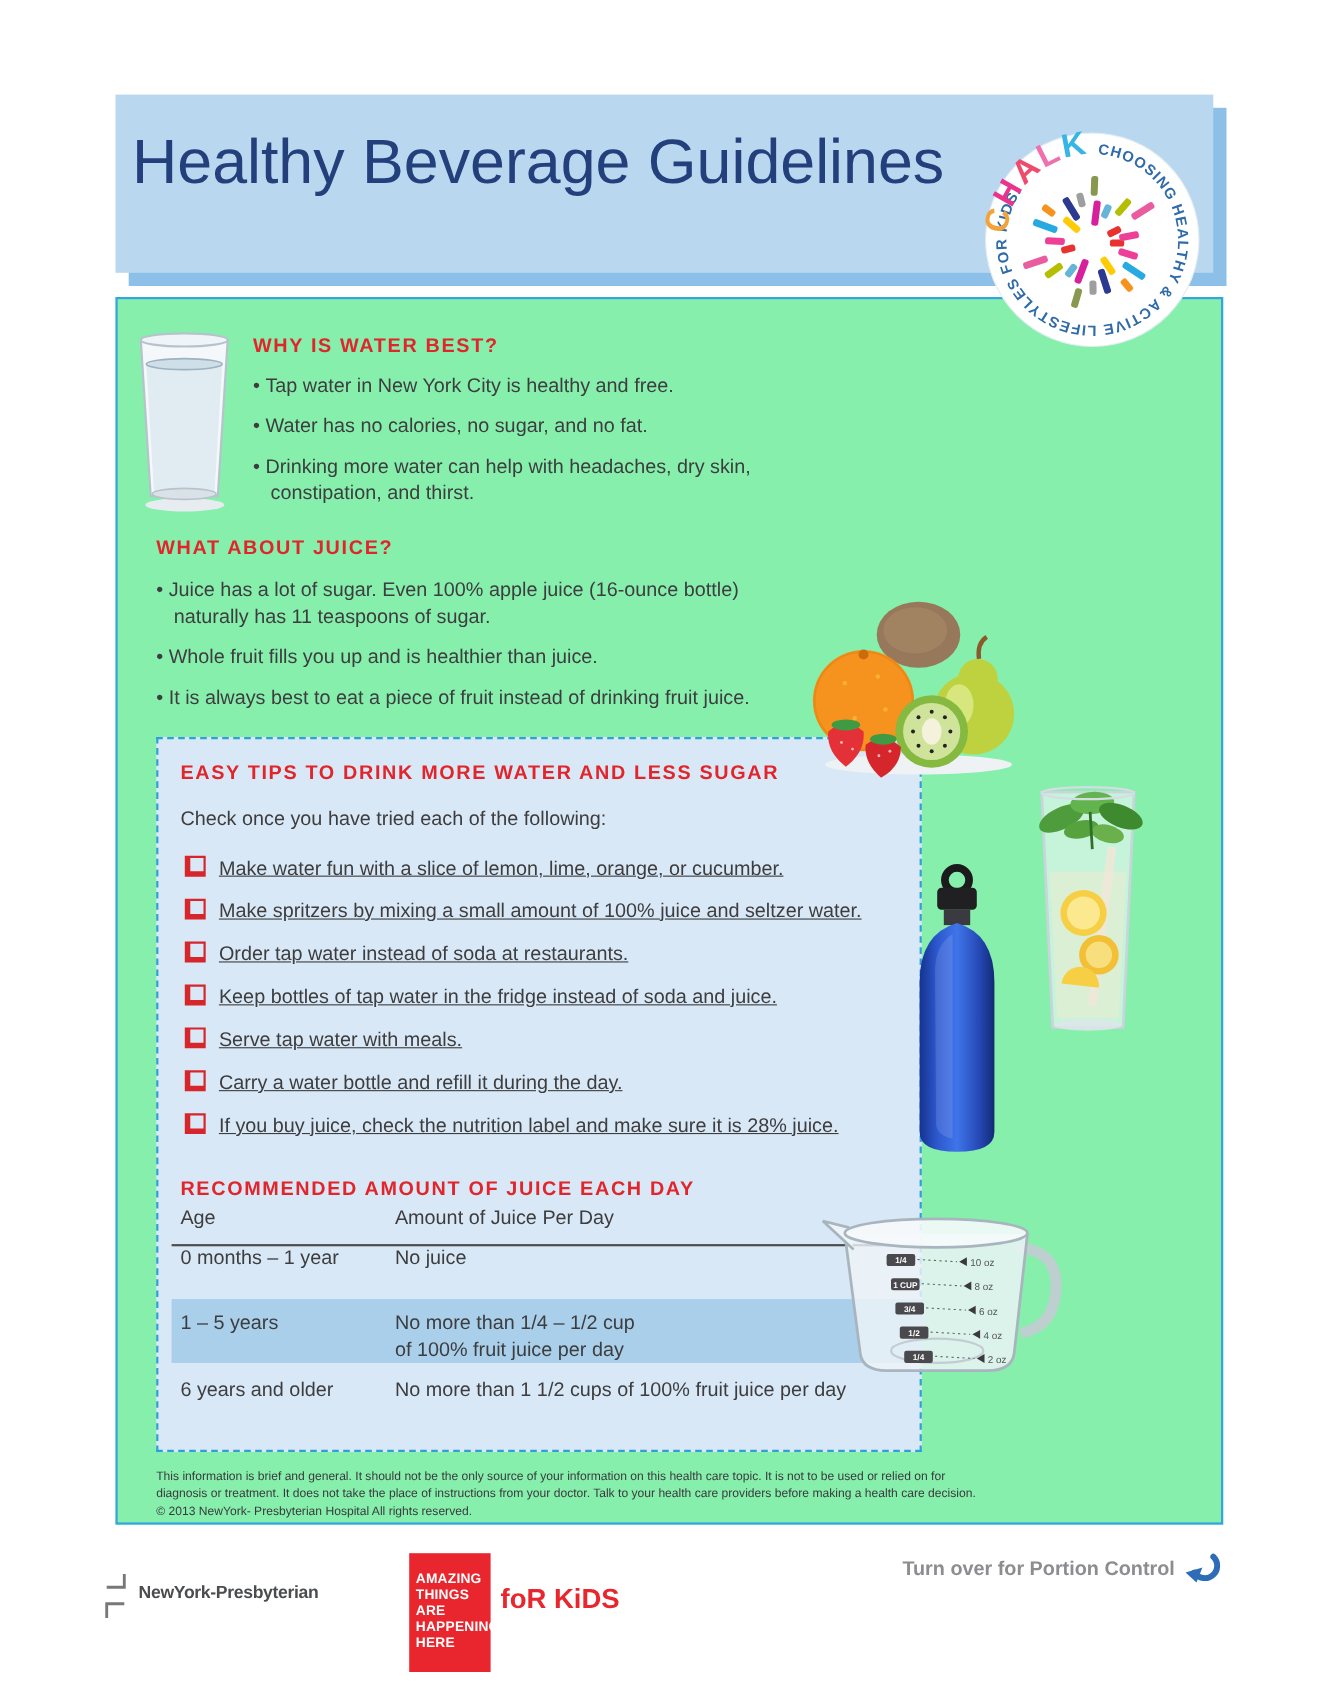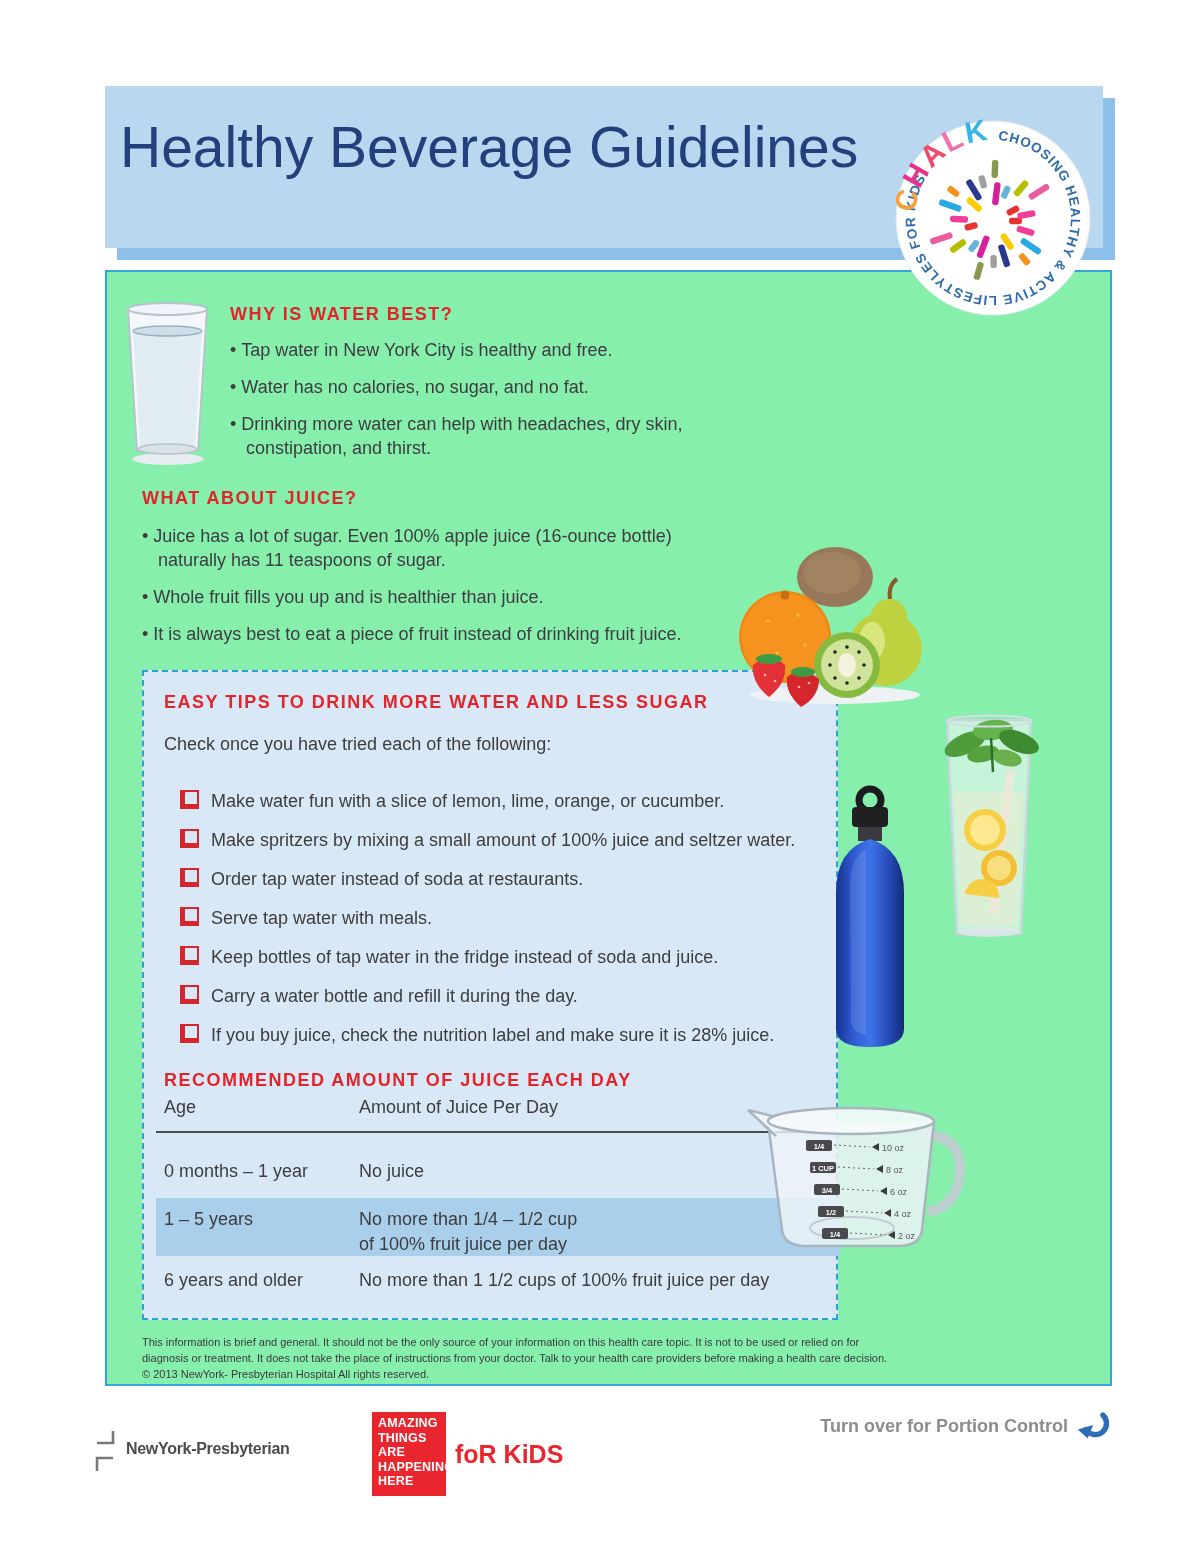--- a/index.html
+++ b/index.html
@@ -32,44 +32,44 @@
   .fruit-img   { left:628px; top:263px; width:200px; height:172px; z-index:3; }
   .lemon-img   { left:828px; top:440px; width:108px; height:232px; z-index:2; }
   .bottle-img  { left:711px; top:513px; width:104px; height:270px; z-index:4; }
   .cup-img     { left:635px; top:816px; width:225px; height:172px; z-index:4; }
   
   .tips { left:35px; top:398px; width:692px; height:646px; background:#d9e8f6;
           border:2px dashed #2f9fd7; box-sizing:content-box; z-index:1; }
   .tips > * { position:absolute; }
   .tips-head { left:20px; top:20px; }
   .tips-intro{ left:20px; top:60px; font-size:18px; }
-  .tips-list { left:20px; top:100px; list-style:none; margin:16px; padding:0; }
+  .tips-list { left:20px; top:100px; list-style:none; margin:4px; padding:0;text-decoration:underline; }
   li.tip { margin:0 0 15px 0; height:24px; white-space:nowrap; }
   .check { display:inline-block; width:12px; height:12px; background:#d9e8f6;
            border:2.5px solid #d6252b; border-left-width:5px; border-bottom-width:5px;
            margin-right:12px; position:relative; top:2px; box-sizing:content-box; }
   .rec-head { left:20px; top:398px; }
   
   .juice-table { left:12px; top:425px; width:684px; font-size:18px; }
   .t-row { display:grid; grid-template-columns:203px 1fr; box-sizing:border-box; }
   .t-c1 { padding-left:8px; }
   .t-head { height:36px; border-bottom:2px solid #4c4c4e; }
-  .t-row.r1 { height:65px; padding-top:28px; }
+  .t-row.r1 { height:48px; padding-top:0; }
   .t-row.r2 { height:58px; padding-top:9px; line-height:25px; }
   .t-row.r3 { height:48px; padding-top:14px; }
   .t-row .t-c2 { white-space:pre-line; }
   .hl { background:#a9cfea; }
   .disclaimer { left:35px; top:1062px; width:820px; font-size:11px; line-height:16px;
                 color:#3a3a3c; white-space:pre-line; }
   
   .footer-item { position:absolute; }
   .nyp-mark { left:92px; top:1428px; width:26px; height:46px; }
   .nyp-name { left:126px; top:1440px; font-size:16px; font-weight:bold; color:#4b4c4e; letter-spacing:-0.3px; white-space:nowrap; }
   .tagline-box { left:372px; top:1412px; width:62px; height:76px; background:#e9262d; color:#ffffff;
-                 font-size:12.5px; font-weight:bold; line-height:14.5px; padding:4px 6px;
+                 font-size:12.5px; font-weight:bold; line-height:14.5px; padding:16px 6px;
                  white-space:pre-line; letter-spacing:0.2px; }
   .for-kids { left:455px; top:1440px; font-size:25px; font-weight:700; color:#e9262d; white-space:nowrap; }
   .turnover { left:700px; top:1408px; width:412px; display:flex; align-items:center; justify-content:flex-end; gap:8px; }
   .turnover span { font-size:18px; font-weight:bold; color:#8c8d90; white-space:nowrap; }
   .turn-arrow { width:36px; height:36px; }
   svg text { font-family:"Liberation Sans", sans-serif; }
   .cup-oz { font-size:9px; fill:#55565a; }
   .cup-frac { font-size:7.5px; fill:#ffffff; font-weight:bold; }
 </style>
 </head>
@@ -232,22 +232,22 @@
       <path d="M32,98 Q32,74 48,64 L48,250 Q35,248 33,238 Z" fill="#ffffff" opacity="0.12"></path>
     </svg>
 
     <div class="tips">
       <h2 class="red-head tips-head">EASY TIPS TO DRINK MORE WATER AND LESS SUGAR</h2>
       <div class="body-text tips-intro">Check once you have tried each of the following:</div>
       <ul class="tips-list">
         <li class="tip"><span class="check"></span><span class="tip-text">Make water fun with a slice of lemon, lime, orange, or cucumber.</span></li>
         <li class="tip"><span class="check"></span><span class="tip-text">Make spritzers by mixing a small amount of 100% juice and seltzer water.</span></li>
         <li class="tip"><span class="check"></span><span class="tip-text">Order tap water instead of soda at restaurants.</span></li>
+        <li class="tip"><span class="check"></span><span class="tip-text">Keep bottles of tap water in the fridge instead of soda and juice.</span></li>
         <li class="tip"><span class="check"></span><span class="tip-text">Serve tap water with meals.</span></li>
-        <li class="tip"><span class="check"></span><span class="tip-text">Keep bottles of tap water in the fridge instead of soda and juice.</span></li>
         <li class="tip"><span class="check"></span><span class="tip-text">Carry a water bottle and refill it during the day.</span></li>
         <li class="tip"><span class="check"></span><span class="tip-text">If you buy juice, check the nutrition label and make sure it is 28% juice.</span></li>
       </ul>
 
       <h2 class="red-head rec-head">RECOMMENDED AMOUNT OF JUICE EACH DAY</h2>
 
       <div class="juice-table">
         <div class="t-row t-head">
           <div class="t-c1">Age</div>
           <div class="t-c2">Amount of Juice Per Day</div>

